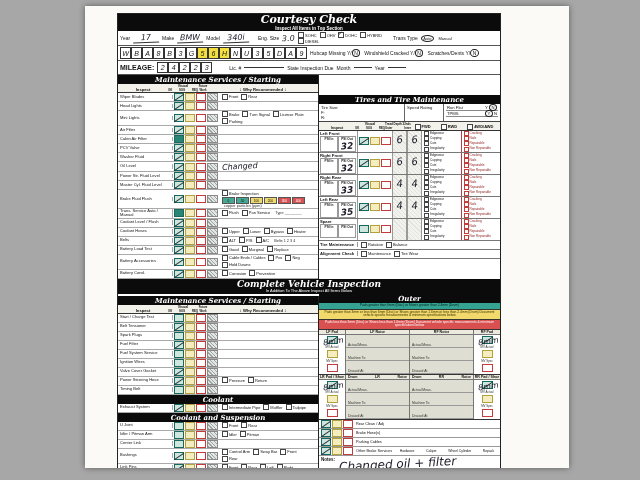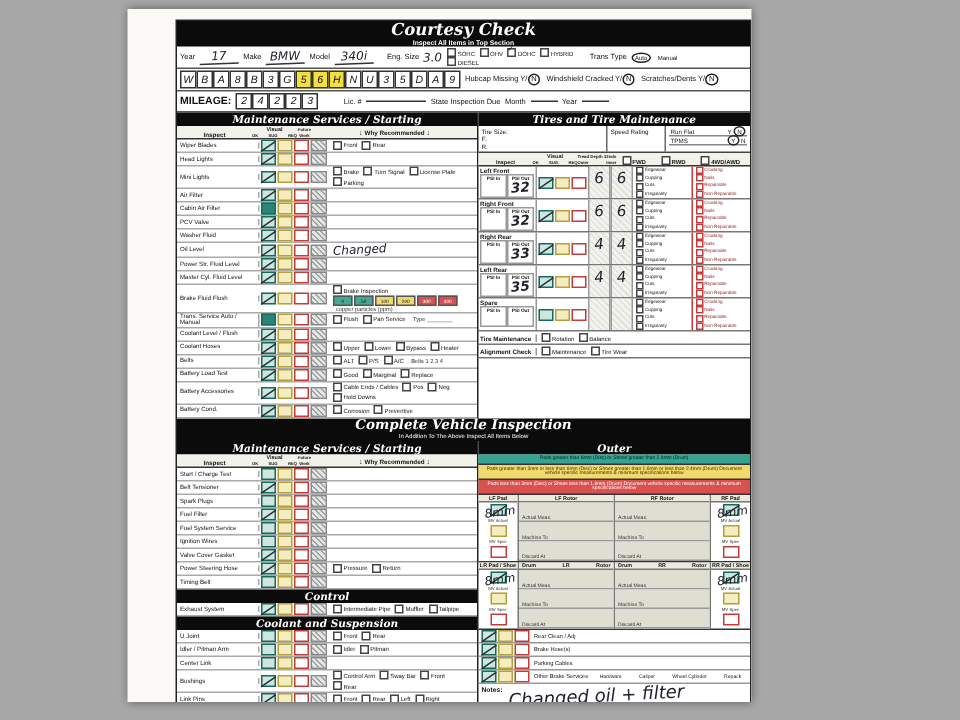--- a/index.html
+++ b/index.html
@@ -1,17 +1,17 @@
 <!DOCTYPE html>
 <html><head>
 <meta charset="utf-8">
 <style>
   html,body{margin:0;padding:0;width:640px;height:480px;overflow:hidden;background:#a7a7a7;
     font-family:"Liberation Sans",sans-serif;color:#141414;}
-  .paper{position:absolute;left:85px;top:6px;width:416px;height:462px;background:#fbfaf6;
+  .paper{position:absolute;left:85px;top:6px;width:484px;height:462px;background:#fbfaf6;
     box-shadow:0 0 6px rgba(0,0,0,.45);overflow:hidden;}
   .form{position:absolute;left:32px;top:7px;width:382px;border:1px solid #222;background:#fff;}
   
   .blackbar{background:#0b0b0b;color:#fff;text-align:center;}
   .title{font-family:"DejaVu Serif",serif;font-weight:bold;font-style:italic;font-size:11px;line-height:12px;}
   .subtitle{font-size:4.5px;line-height:5px;font-weight:bold;}
   .sec{background:#0b0b0b;color:#fff;font-family:"DejaVu Serif",serif;font-style:italic;font-weight:bold;
     font-size:7px;line-height:9px;text-align:center;}
   
   .vrow{display:flex;align-items:center;border-bottom:.5px solid #555;font-size:5px;padding:1px 2px;gap:3px;}
@@ -46,21 +46,21 @@
   .hrow{font-size:8px;transform:rotate(-3deg);}
   .sc{display:inline-flex;align-items:center;justify-content:center;width:11px;height:5px;font-size:3.2px;
     border:.5px solid #555;margin-right:1px;color:#111;}
   .sc0,.sc1{background:#46a893;}.sc2,.sc3{background:#eed96e;}.sc4,.sc5{background:#d95050;color:#fff;}
   .arrow{font-size:5px;font-weight:bold;}
   
   .cvi{background:#0b0b0b;color:#fff;text-align:center;padding:1px 16px;}
   .cvi .t1{font-family:"DejaVu Serif",serif;font-style:italic;font-size:9px;line-height:9px;font-weight:bold;}
   .cvi .t2{font-size:4px;line-height:4.5px;}
   
-  .cols{display:flex;align-items:flex-start;}
+  .cols{display:flex;align-items:center;}
   .col-l{width:200px;border-right:1px solid #222;flex:none;display:flex;flex-direction:column;}
   .col-r{width:180px;flex:1;display:flex;flex-direction:column;}
   
   .tinfo{display:flex;font-size:4.2px;border-bottom:.6px solid #444;}
   .tinfo>div{padding:1px 2px;}
   .tsize{flex:1;border-right:.5px solid #666;}
   .speed{width:34px;border-right:.5px solid #666;}
   .rfbox{width:52px;}
   .rfline{display:flex;justify-content:space-between;border-bottom:.4px solid #888;padding:0 1px;}
   .t-hdr{display:flex;font-size:3.6px;font-weight:bold;border-bottom:.7px solid #333;background:#f2f1ea;align-items:flex-end;}
@@ -1116,21 +1116,21 @@
               <span class="cell c-ok"></span>
               <span class="cell c-sug"></span>
               <span class="cell c-req"></span>
               <span class="cell c-fut"></span>
             </div>
             <div class="why">
               <span></span>
             </div>
           </div>
         </div>
-      <div class="sec">Control</div>
+      <div class="sec">Coolant</div>
       <div>
 
           <div class="row">
             <div class="lbl">Exhaust System</div>
             <div class="vc">
               <span class="cell c-ok check"></span>
               <span class="cell c-sug"></span>
               <span class="cell c-req"></span>
               <span class="cell c-fut"></span>
             </div>

